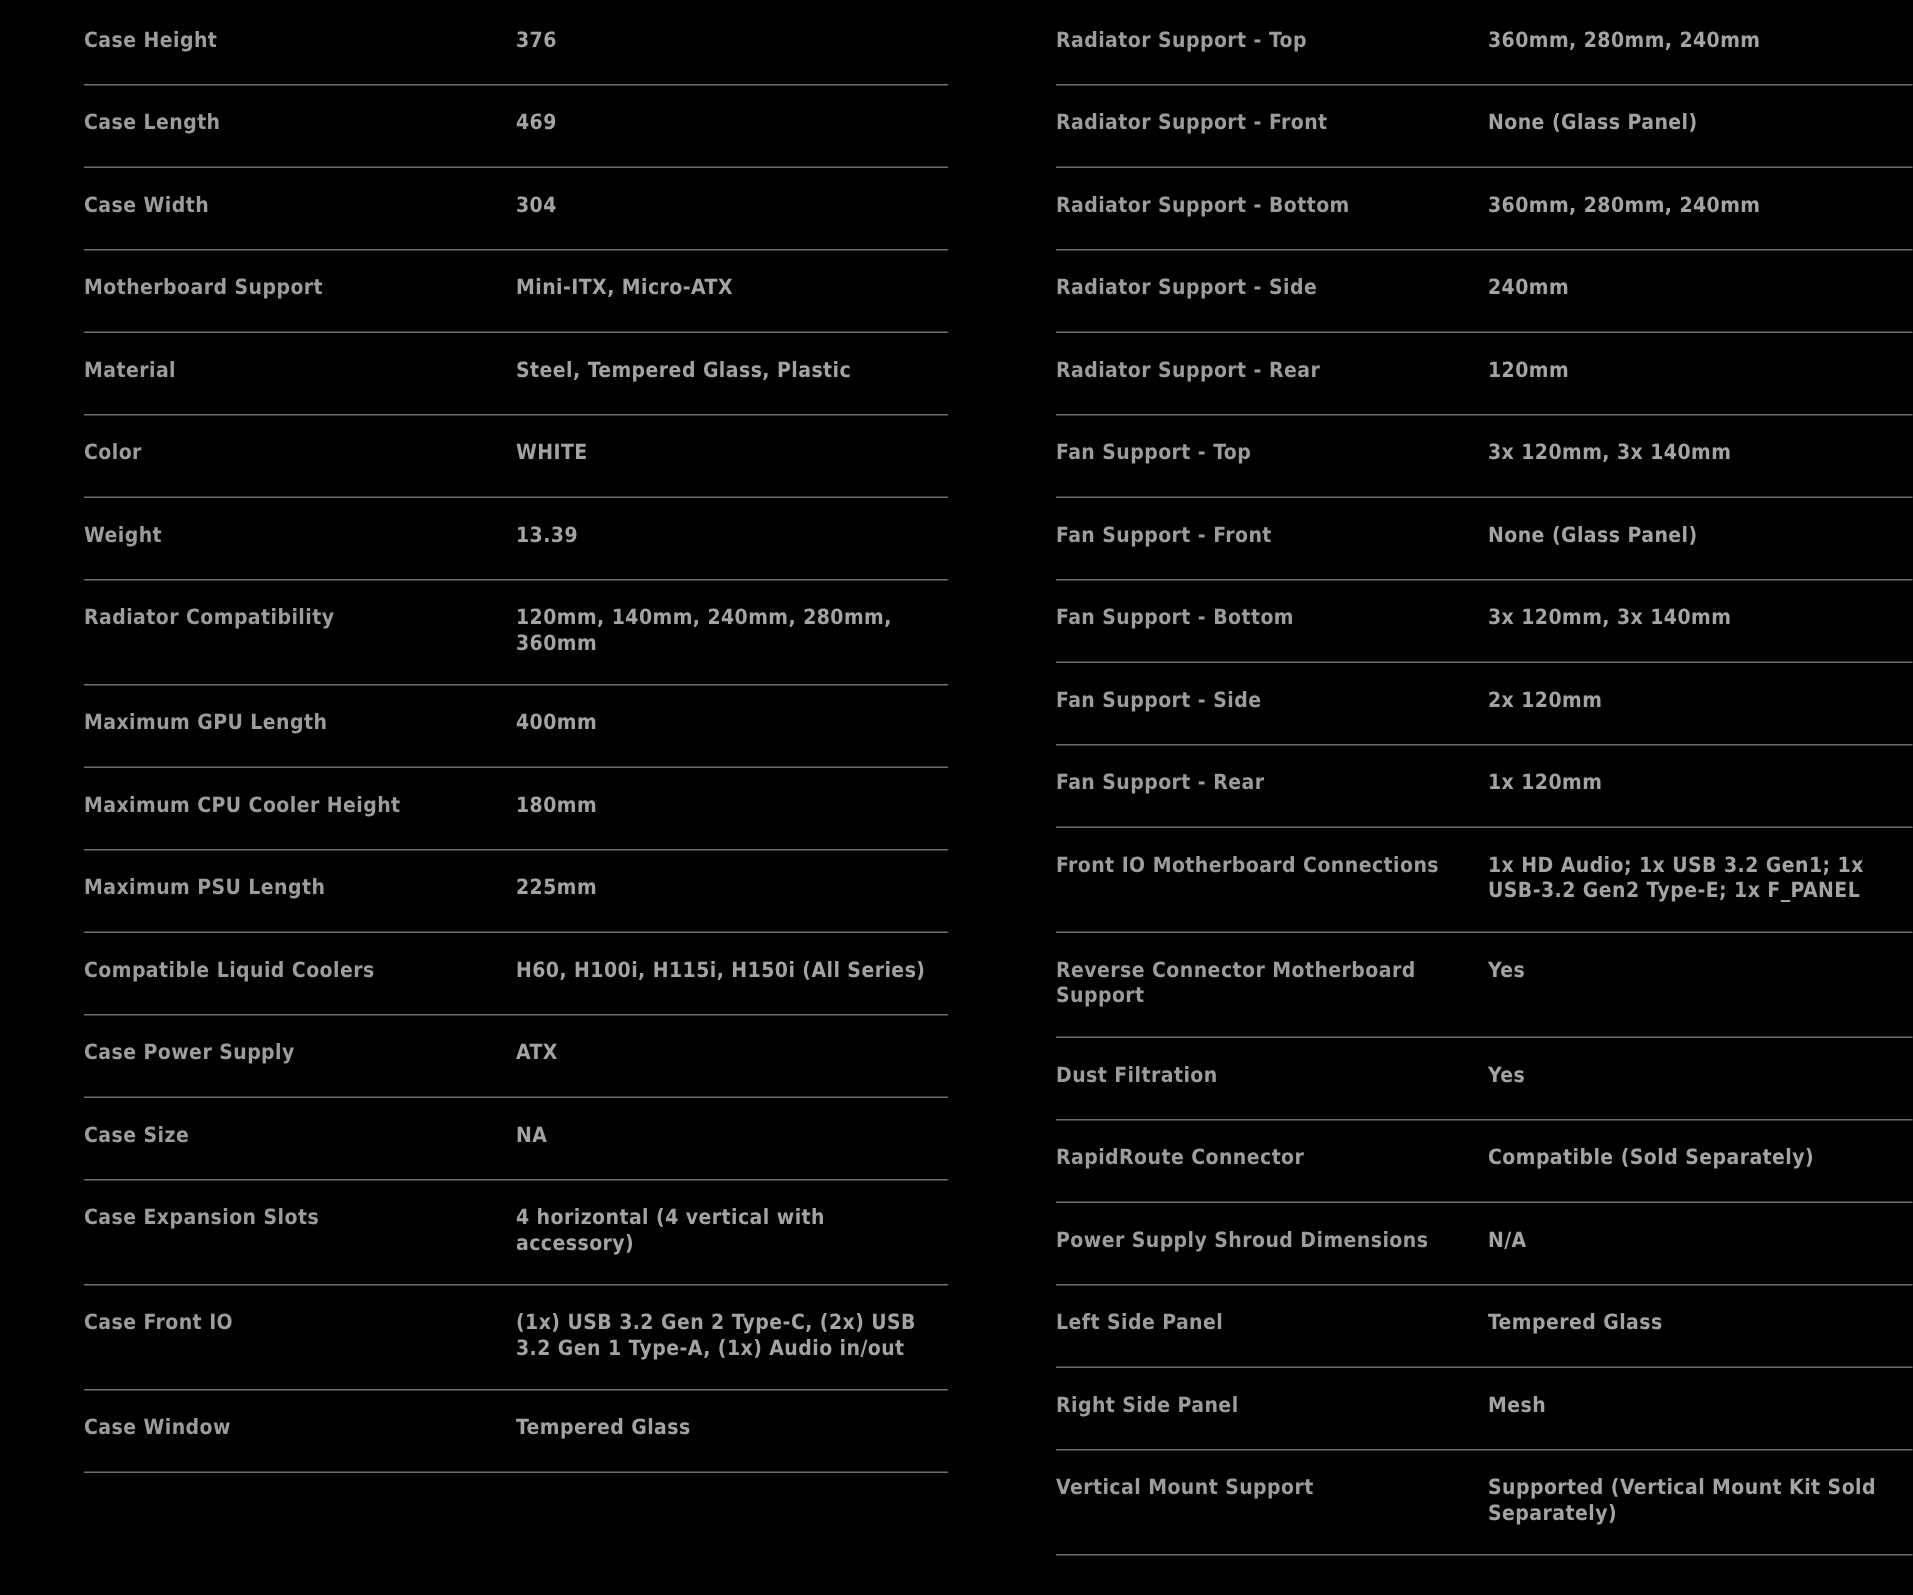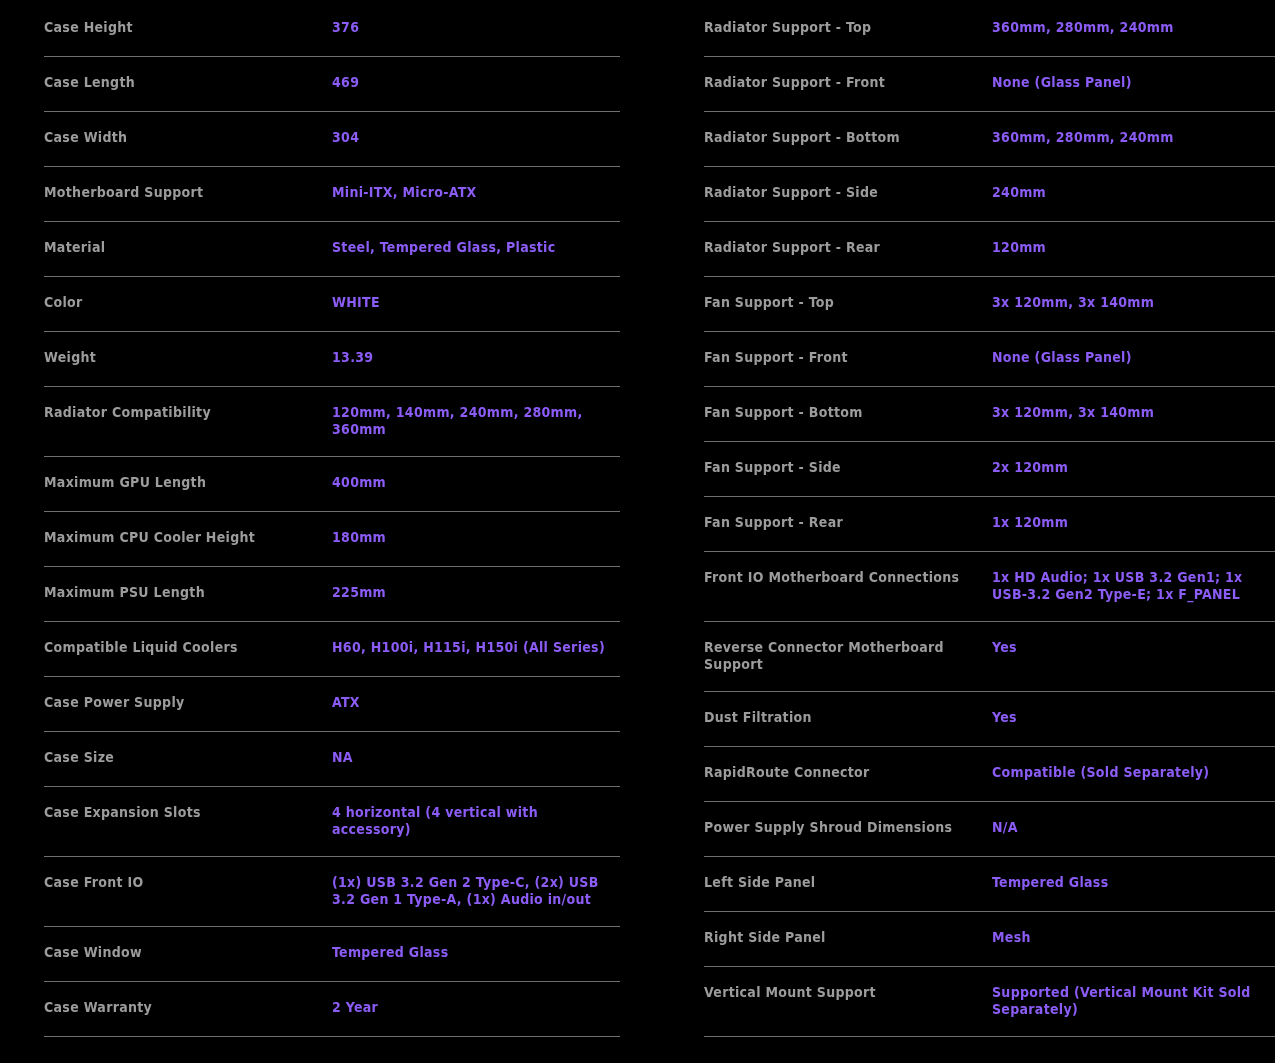--- a/index.html
+++ b/index.html
@@ -18,41 +18,41 @@
     .specs {
       position: relative;
       width: 1275px;
       height: 1063px;
     }
     .col {
       position: absolute;
       top: 2px;
       width: 576px;
     }
-    .col-left { left: 44px; }
+    .col-left { left: 56px; }
     .col-right { left: 704px; }
     .row {
       display: flex;
       align-items: flex-start;
       border-bottom: 1px solid #6e6e6e;
       padding: 17px 0 18px 0;
       min-height: 19px;
       line-height: 17px;
     }
     .label {
       width: 288px;
       flex: 0 0 288px;
       color: #9c9c9c;
       font-weight: bold;
       padding-right: 12px;
       box-sizing: border-box;
     }
     .value {
       flex: 1 1 auto;
-      color: #8b5cf6;
+      color: #a3a3a3;
       font-weight: bold;
     }
   </style>
 </head>
 <body>
 
 <div class="specs">
   <div class="col col-left">
     <div class="row">
         <div class="label">Case Height</div>
@@ -115,24 +115,20 @@
         <div class="value">4 horizontal (4 vertical with accessory)</div>
       </div>
     <div class="row">
         <div class="label">Case Front IO</div>
         <div class="value">(1x) USB 3.2 Gen 2 Type-C, (2x) USB 3.2 Gen 1 Type-A, (1x) Audio in/out</div>
       </div>
     <div class="row">
         <div class="label">Case Window</div>
         <div class="value">Tempered Glass</div>
       </div>
-    <div class="row">
-        <div class="label">Case Warranty</div>
-        <div class="value">2 Year</div>
-      </div>
   </div>
 
   <div class="col col-right">
     <div class="row">
         <div class="label">Radiator Support - Top</div>
         <div class="value">360mm, 280mm, 240mm</div>
       </div>
     <div class="row">
         <div class="label">Radiator Support - Front</div>
         <div class="value">None (Glass Panel)</div>

